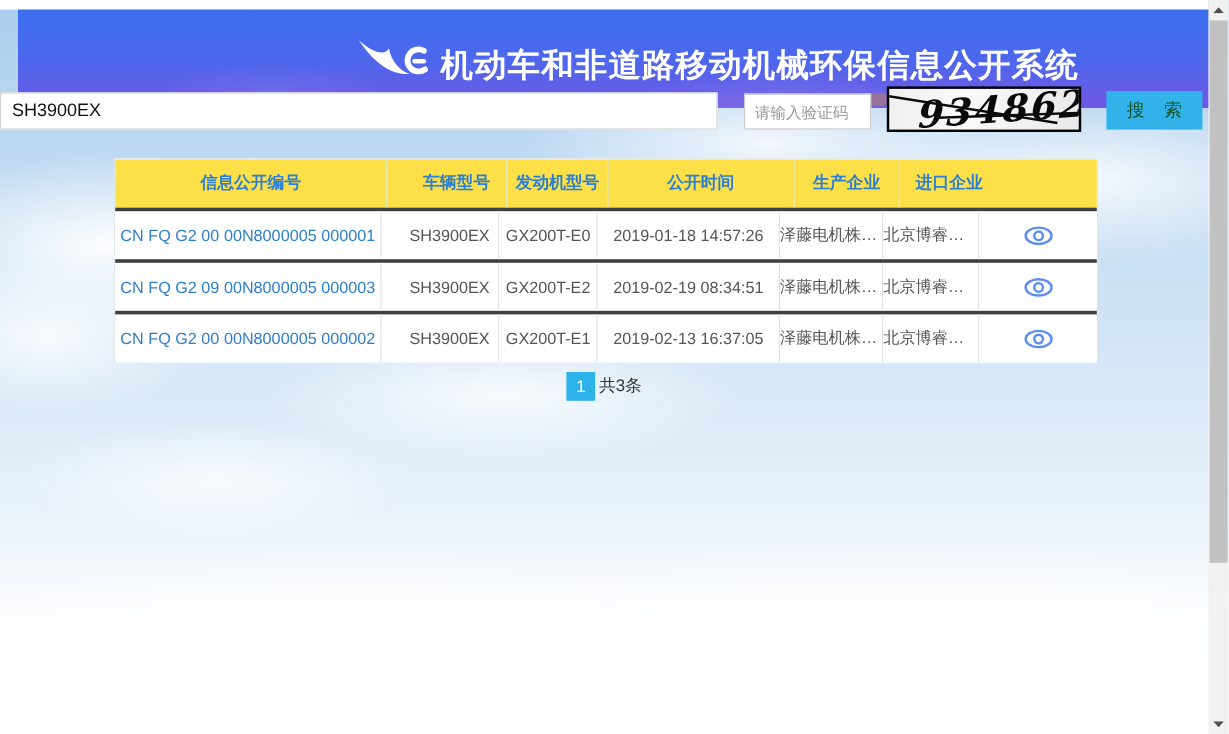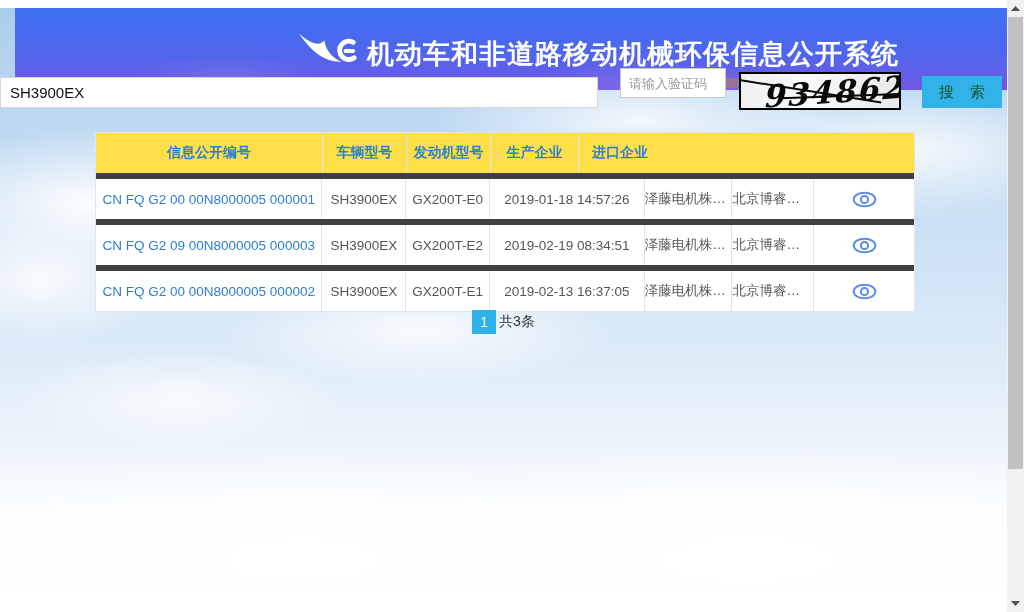--- a/index.html
+++ b/index.html
@@ -41,21 +41,21 @@
     white-space:nowrap;
   }
 
   .search-input {
     position:absolute; left:0; top:77px; width:598px; height:31px;
     border:1px solid #d6d6d6; background:#fff; padding:0 9px;
     font-size:15px; color:#111; outline:none;
     font-family:"Liberation Sans", sans-serif;
   }
   .captcha-input {
-    position:absolute; left:620px; top:68px; width:106px; height:30px;
+    position:absolute; left:620px; top:78px; width:106px; height:30px;
     border:1px solid #c9c9c9; background:#fff; padding:0 8px;
     font-size:13px; color:#333; outline:none;
     font-family:"Liberation Sans", sans-serif;
   }
   .captcha-input::placeholder { color:#9a9a9a; }
 
   .captcha-img {
     position:absolute; left:739px; top:72px; width:162px; height:38px;
     border:2px solid #000; background:linear-gradient(100deg,#efefef 0%, #fafafa 40%, #e9e9e9 100%);
     overflow:hidden;
@@ -81,25 +81,25 @@
     cursor:pointer; font-family:"Liberation Sans", sans-serif; padding-left:6px;
   }
 
   .results-table {
     position:absolute; left:95px; top:132px; width:820px;
     border:1px solid #dfe6ec; background:#fff; font-size:13.5px;
   }
   .t-row { display:flex; align-items:stretch; }
   .t-head { background:#fde047; color:#2b7fd4; font-weight:bold; font-size:14px; }
   .t-head .t-cell { border-right:1px solid #d2e7f7; height:40px; }
-  .t-body { background:#fff; border-top:6px solid #404040; }
+  .t-body { background:#fff; border-top:3px solid #404040; }
   .t-body .t-cell { border-right:1px solid #e4e4e4; height:40px; color:#555; }
   .t-cell { display:flex; align-items:center; justify-content:center; overflow:hidden; }
   .t-cell:last-child { border-right:none !important; }
-  .c1 { width:227px; } .c2 { width:84px; } .c3 { width:84px; }
+  .c1 { width:227px; } .c2 { width:84px;margin-left:16px; } .c3 { width:84px; }
   .c4 { width:155px; } .c5 { width:88px; } .c6 { width:82px; } .c7 { width:100px; }
   .c5, .c6 { justify-content:flex-start; }
   .t-head .c5, .t-head .c6 { justify-content:center; }
   .trunc { white-space:nowrap; overflow:hidden; text-overflow:ellipsis; width:100%; }
   .id-link { color:#2e7ed0; text-decoration:none; cursor:pointer; white-space:nowrap; }
   .view-btn { cursor:pointer; display:flex; align-items:center; justify-content:center; }
 
   .pagination {
     position:absolute; left:0; top:310px; width:1007px; height:24px;
     display:flex; align-items:center; justify-content:center;
@@ -158,20 +158,21 @@
   </div>
 
   <button class="search-button">搜 索</button>
 
   <div class="results-table">
 
     <div class="t-row t-head">
       <div class="t-cell c1">信息公开编号</div>
       <div class="t-cell c2">车辆型号</div>
       <div class="t-cell c3">发动机型号</div>
+      <div class="t-cell c4">公开时间</div>
       <div class="t-cell c5">生产企业</div>
       <div class="t-cell c6">进口企业</div>
     </div>
 
     <div class="t-row t-body">
       <div class="t-cell c1">
           <a class="id-link">CN FQ G2 00 00N8000005 000001</a>
         </div>
       <div class="t-cell c2">SH3900EX</div>
       <div class="t-cell c3">GX200T-E0</div>

